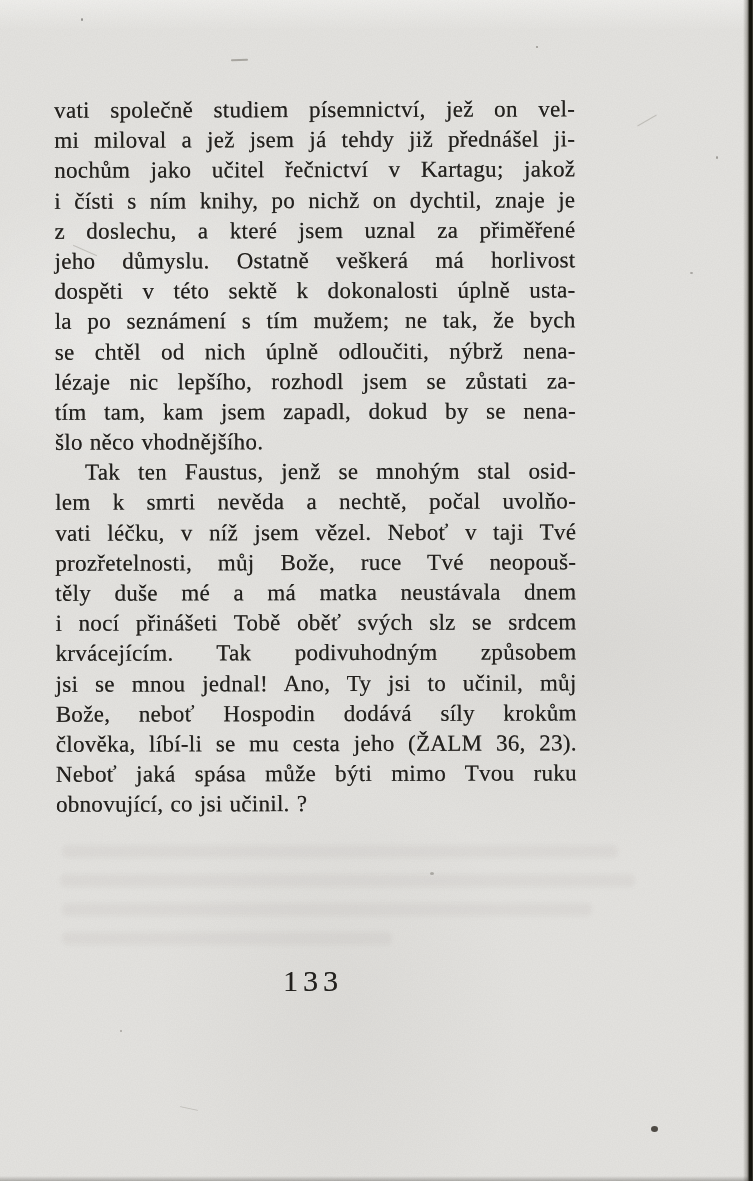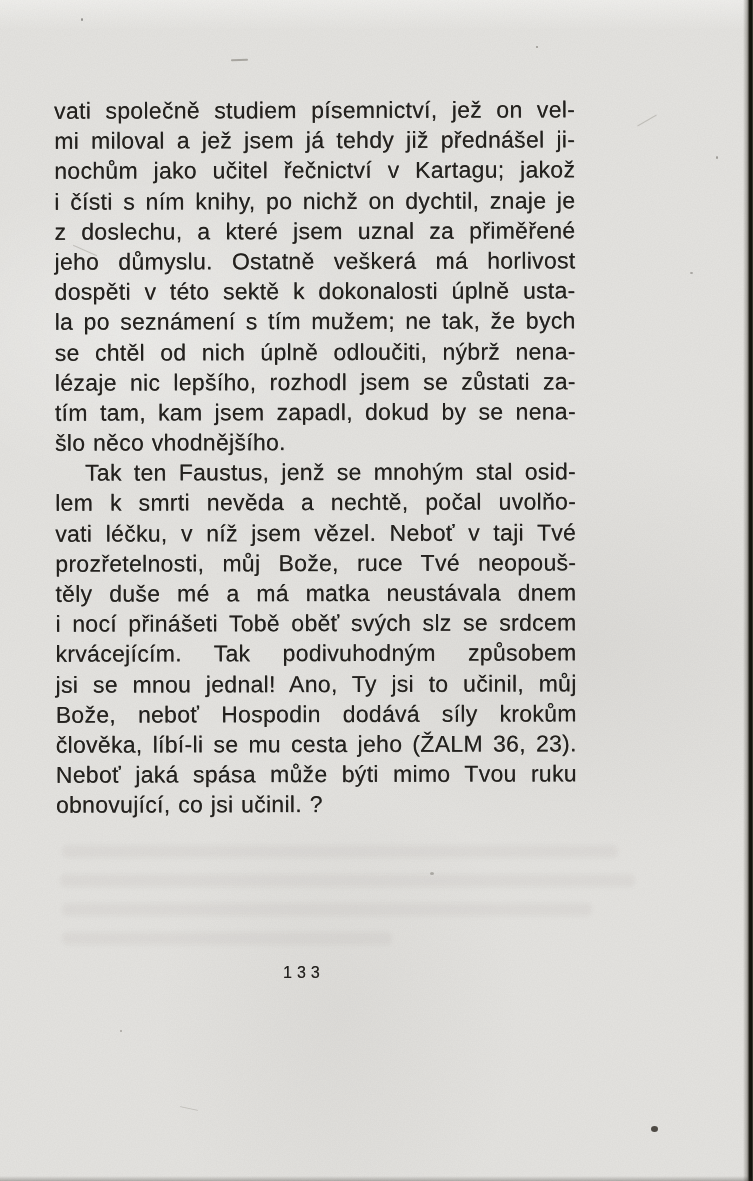--- a/index.html
+++ b/index.html
@@ -12,21 +12,21 @@
     position:relative;
     width:753px;height:1181px;
     margin:0 auto;
     background-color:var(--paper);
     background-image:
       radial-gradient(ellipse 320px 220px at 18% 28%, rgba(255,255,255,0.30), rgba(255,255,255,0) 70%),
       radial-gradient(ellipse 420px 300px at 78% 55%, rgba(118,113,106,0.07), rgba(118,113,106,0) 70%),
       radial-gradient(ellipse 260px 360px at 45% 86%, rgba(118,113,106,0.06), rgba(118,113,106,0) 70%),
       linear-gradient(to bottom, rgba(250,250,248,0.5) 0px, rgba(250,250,248,0) 30px);
     overflow:hidden;
-    font-family:Liberation Sans, sans-serif;
+    font-family:Liberation Serif, serif;
     color:var(--ink);
   }
   svg.grain{
     position:absolute;inset:0;
     mix-blend-mode:multiply;
     opacity:.30;
     pointer-events:none;
   }
   .text-block{
     position:absolute;
@@ -46,21 +46,21 @@
   }
   .line.para-end{
     text-align-last:left;
   }
   .line.indent{
     text-indent:30px;
   }
   .page-number{
     position:absolute;
     left:283px;top:964px;
-    font-size:16px;
+    font-size:30px;
     letter-spacing:5px;
     text-shadow:0.2px 0.2px 0.4px rgba(32,30,26,0.6);
   }
   .right-edge{
     position:absolute;top:0;right:0;
     width:10px;height:100%;
     background:linear-gradient(to right,
       rgba(0,0,0,0) 0%,
       rgba(92,88,80,0.45) 42%,
       var(--page-edge) 66%,

